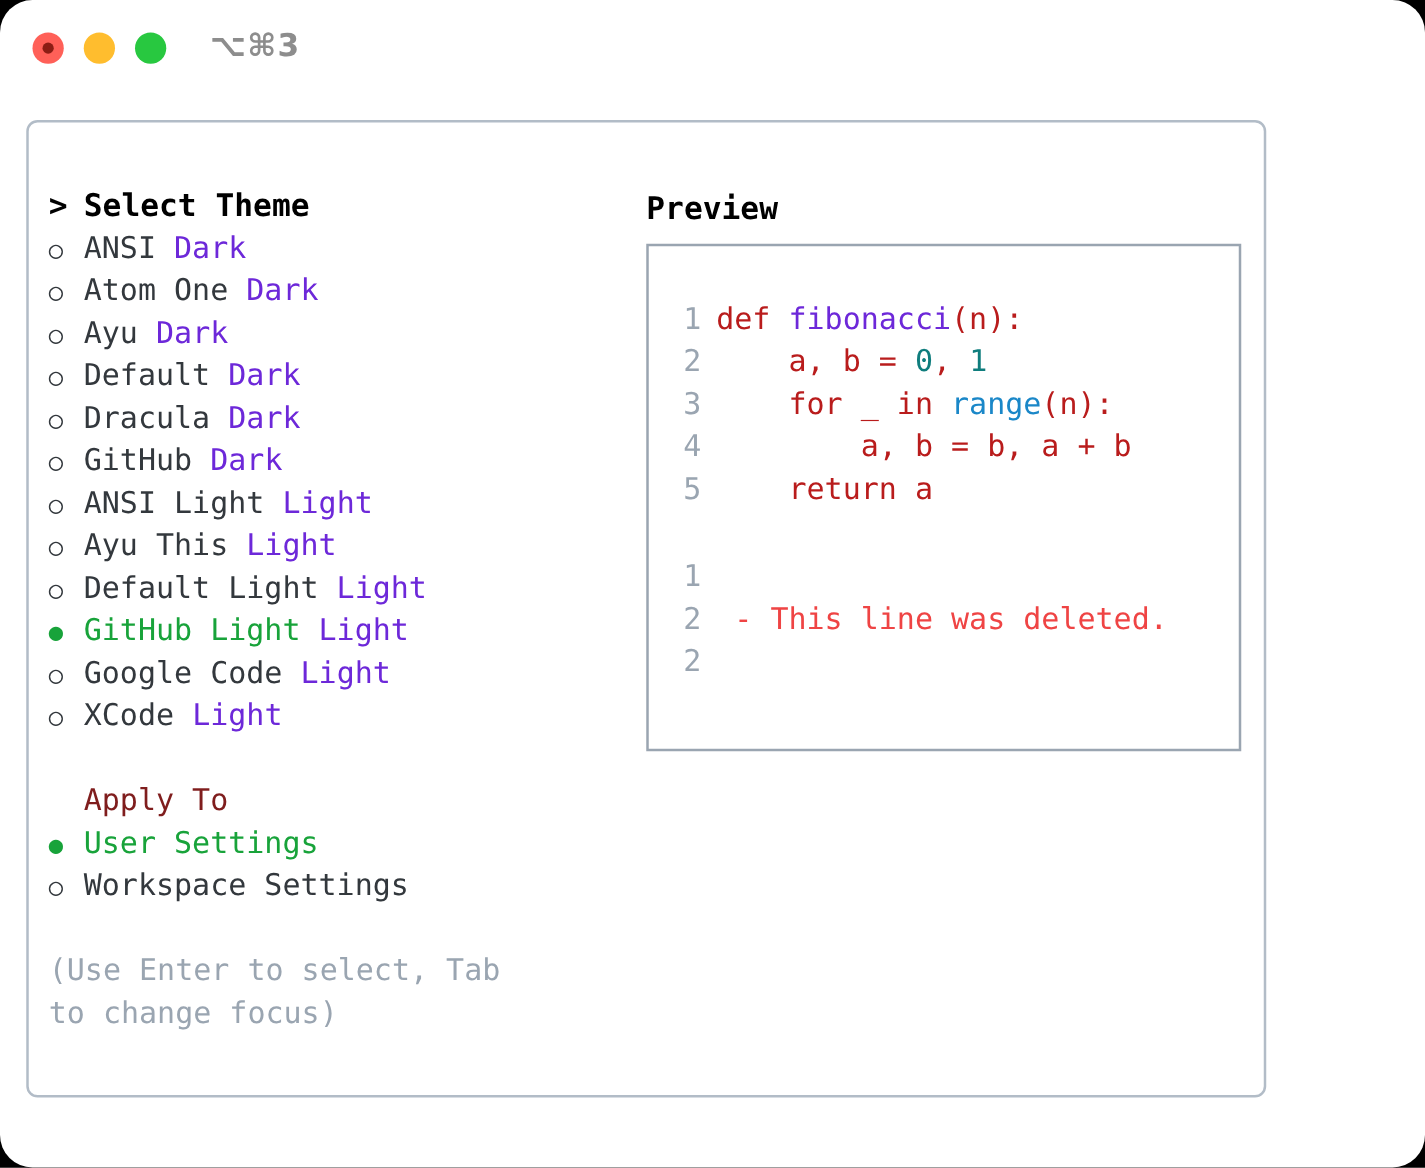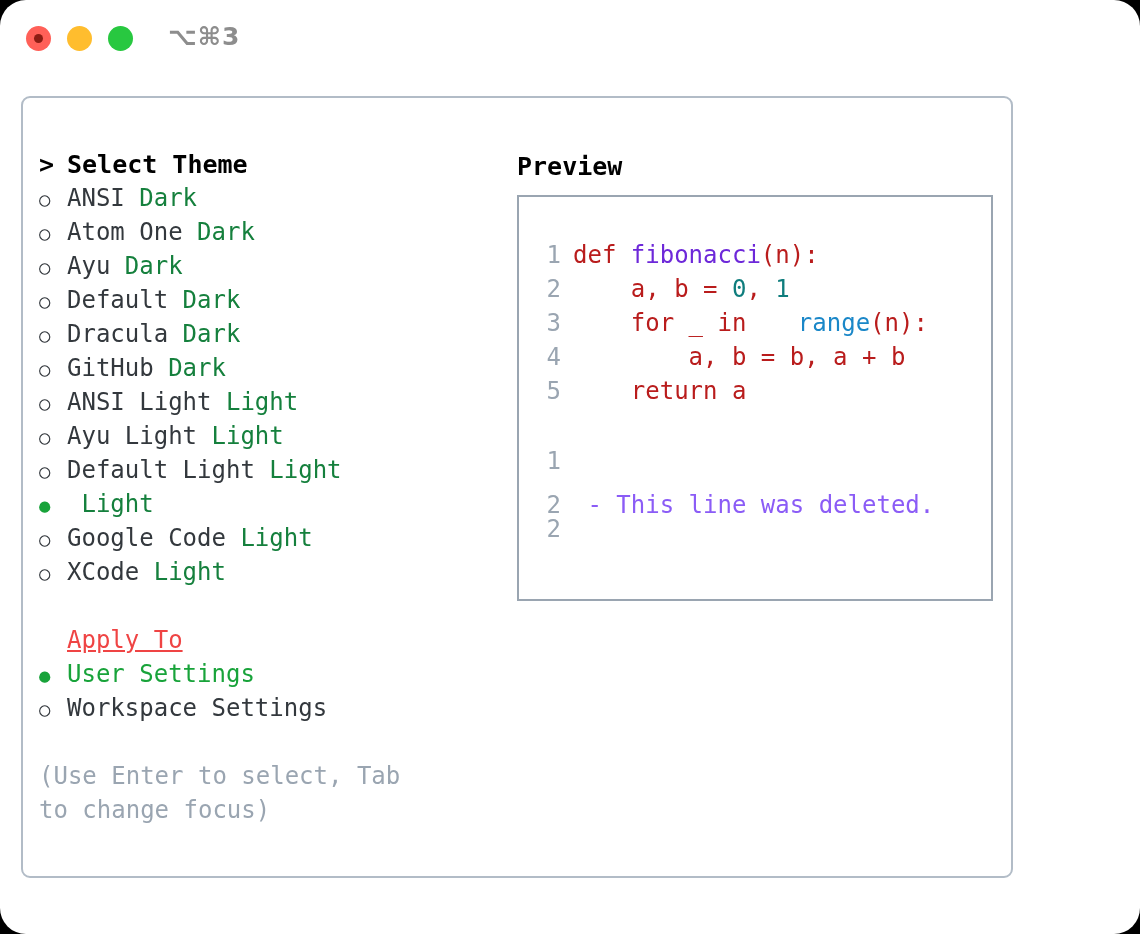--- a/index.html
+++ b/index.html
@@ -119,30 +119,29 @@
   .bullet {
     display: inline-block;
     width: 28px;
     font-size: 19px;
     line-height: 1;
     color: #33383d;
   }
   .opt-row.selected .bullet,
   .opt-row.selected .opt-label { color: #18a33a; }
   .opt-label { color: inherit; }
-  .opt-variant { color: #15803d; }
+  .opt-variant { color: #6d28d9; }
 
   .section-title {
     display: flex;
     align-items: baseline;
     height: 34px;
     font-size: 24px;
-    color: #ef4444;
-    white-space: pre;
-    text-decoration: underline;
+    color: #7f1d1d;
+    white-space: pre;
   }
   .spacer-row { height: 34px; }
 
   .hint {
     margin-top: 31px;
     font-size: 24px;
     line-height: 34px;
     color: #9aa5b1;
     width: 400px;
     white-space: pre-wrap;
@@ -183,26 +182,26 @@
     display: inline-block;
     width: 26px;
     text-align: right;
     color: #9aa5b1;
     margin-right: 12px;
   }
   .code-text { color: #24292e; }
 
   .tok-fn    { color: #6d28d9; }
   .tok-num   { color: #0f7d7d; }
-  .tok-call  { color: #1a87c8; margin-left: 37px; }
+  .tok-call  { color: #1a87c8; }
   .tok-plain { color: #b91c1c; }
 
   .diff-gap { height: 36px; }
   .diff-context { color: #767d85; }
-  .diff-del     { color: #8b5cf6; margin-top: 10px; }
+  .diff-del     { color: #ef4444; }
   .diff-add     { color: #12c412; }
 </style>
 </head>
 <body>
 
 <div class="window">
 
   <div class="titlebar">
     <div class="lights">
       <div class="light close"></div>
@@ -221,23 +220,23 @@
       </div>
 
       <div class="theme-list">
           <div class="opt-row"><span class="bullet">○</span><span class="opt-label">ANSI</span><span> </span><span class="opt-variant">Dark</span></div>
           <div class="opt-row"><span class="bullet">○</span><span class="opt-label">Atom One</span><span> </span><span class="opt-variant">Dark</span></div>
           <div class="opt-row"><span class="bullet">○</span><span class="opt-label">Ayu</span><span> </span><span class="opt-variant">Dark</span></div>
           <div class="opt-row"><span class="bullet">○</span><span class="opt-label">Default</span><span> </span><span class="opt-variant">Dark</span></div>
           <div class="opt-row"><span class="bullet">○</span><span class="opt-label">Dracula</span><span> </span><span class="opt-variant">Dark</span></div>
           <div class="opt-row"><span class="bullet">○</span><span class="opt-label">GitHub</span><span> </span><span class="opt-variant">Dark</span></div>
           <div class="opt-row"><span class="bullet">○</span><span class="opt-label">ANSI Light</span><span> </span><span class="opt-variant">Light</span></div>
-          <div class="opt-row"><span class="bullet">○</span><span class="opt-label">Ayu Light</span><span> </span><span class="opt-variant">Light</span></div>
+          <div class="opt-row"><span class="bullet">○</span><span class="opt-label">Ayu This</span><span> </span><span class="opt-variant">Light</span></div>
           <div class="opt-row"><span class="bullet">○</span><span class="opt-label">Default Light</span><span> </span><span class="opt-variant">Light</span></div>
-          <div class="opt-row selected"><span class="bullet">●</span><span> </span><span class="opt-variant">Light</span></div>
+          <div class="opt-row selected"><span class="bullet">●</span><span class="opt-label">GitHub Light</span><span> </span><span class="opt-variant">Light</span></div>
           <div class="opt-row"><span class="bullet">○</span><span class="opt-label">Google Code</span><span> </span><span class="opt-variant">Light</span></div>
           <div class="opt-row"><span class="bullet">○</span><span class="opt-label">XCode</span><span> </span><span class="opt-variant">Light</span></div>
         </div>
 
       <div class="spacer-row"></div>
 
       <div class="section-title">
         <span class="bullet"></span><span>Apply To</span>
       </div>
 

